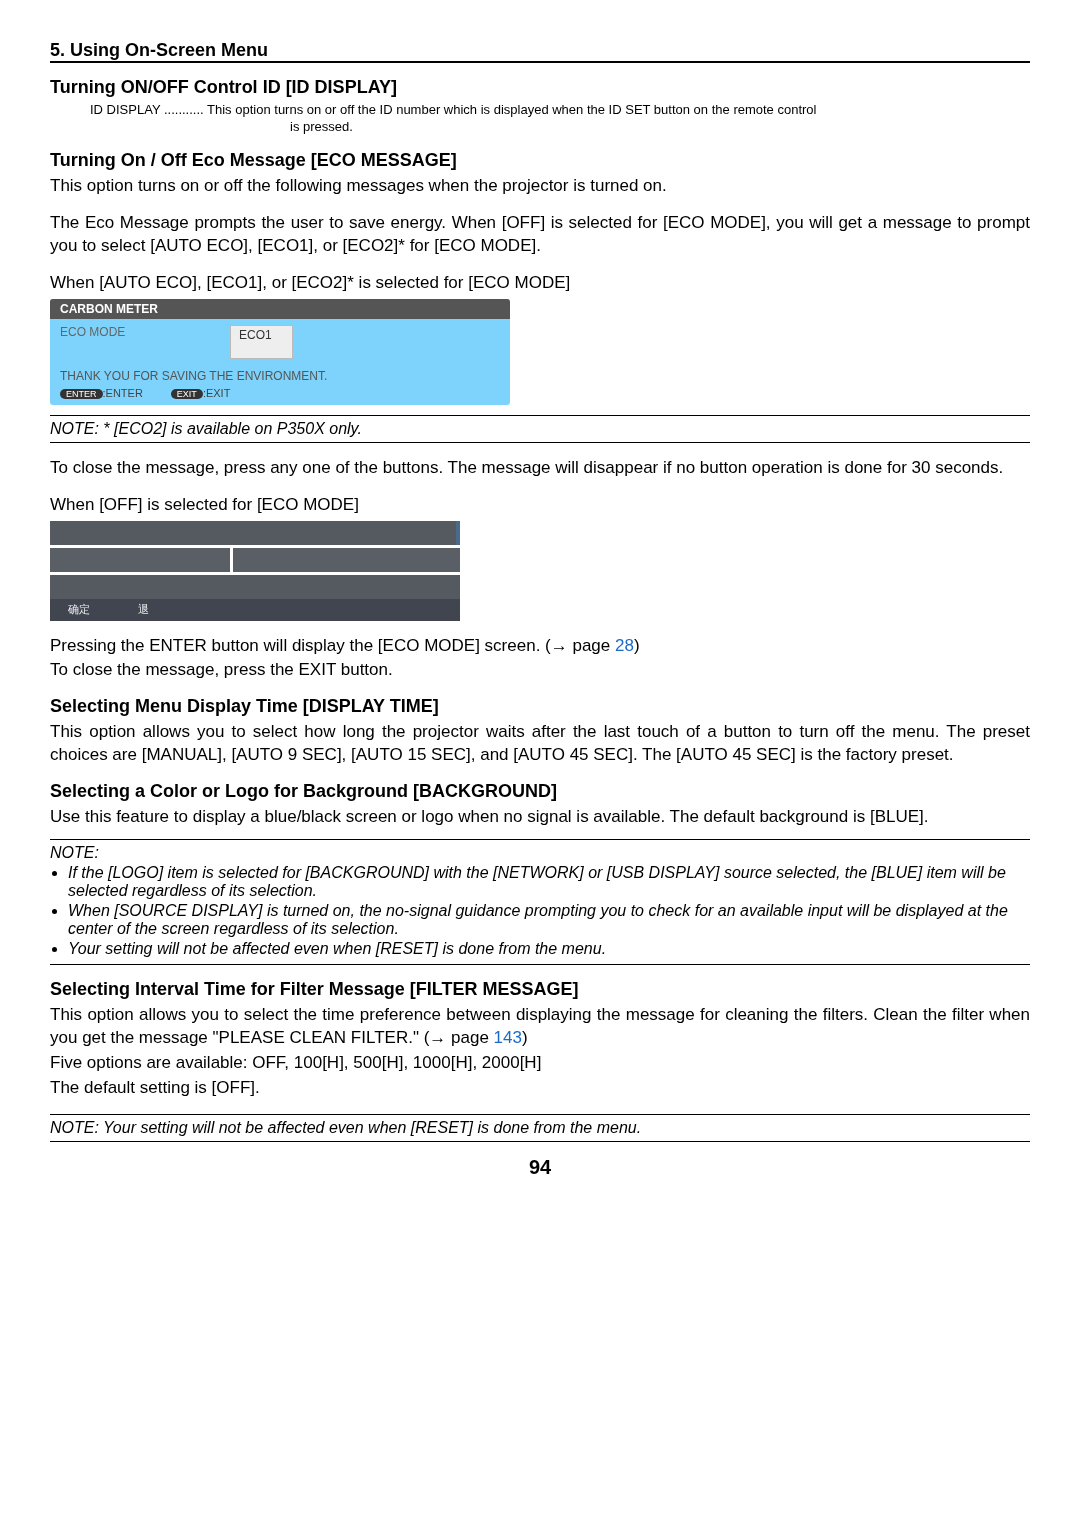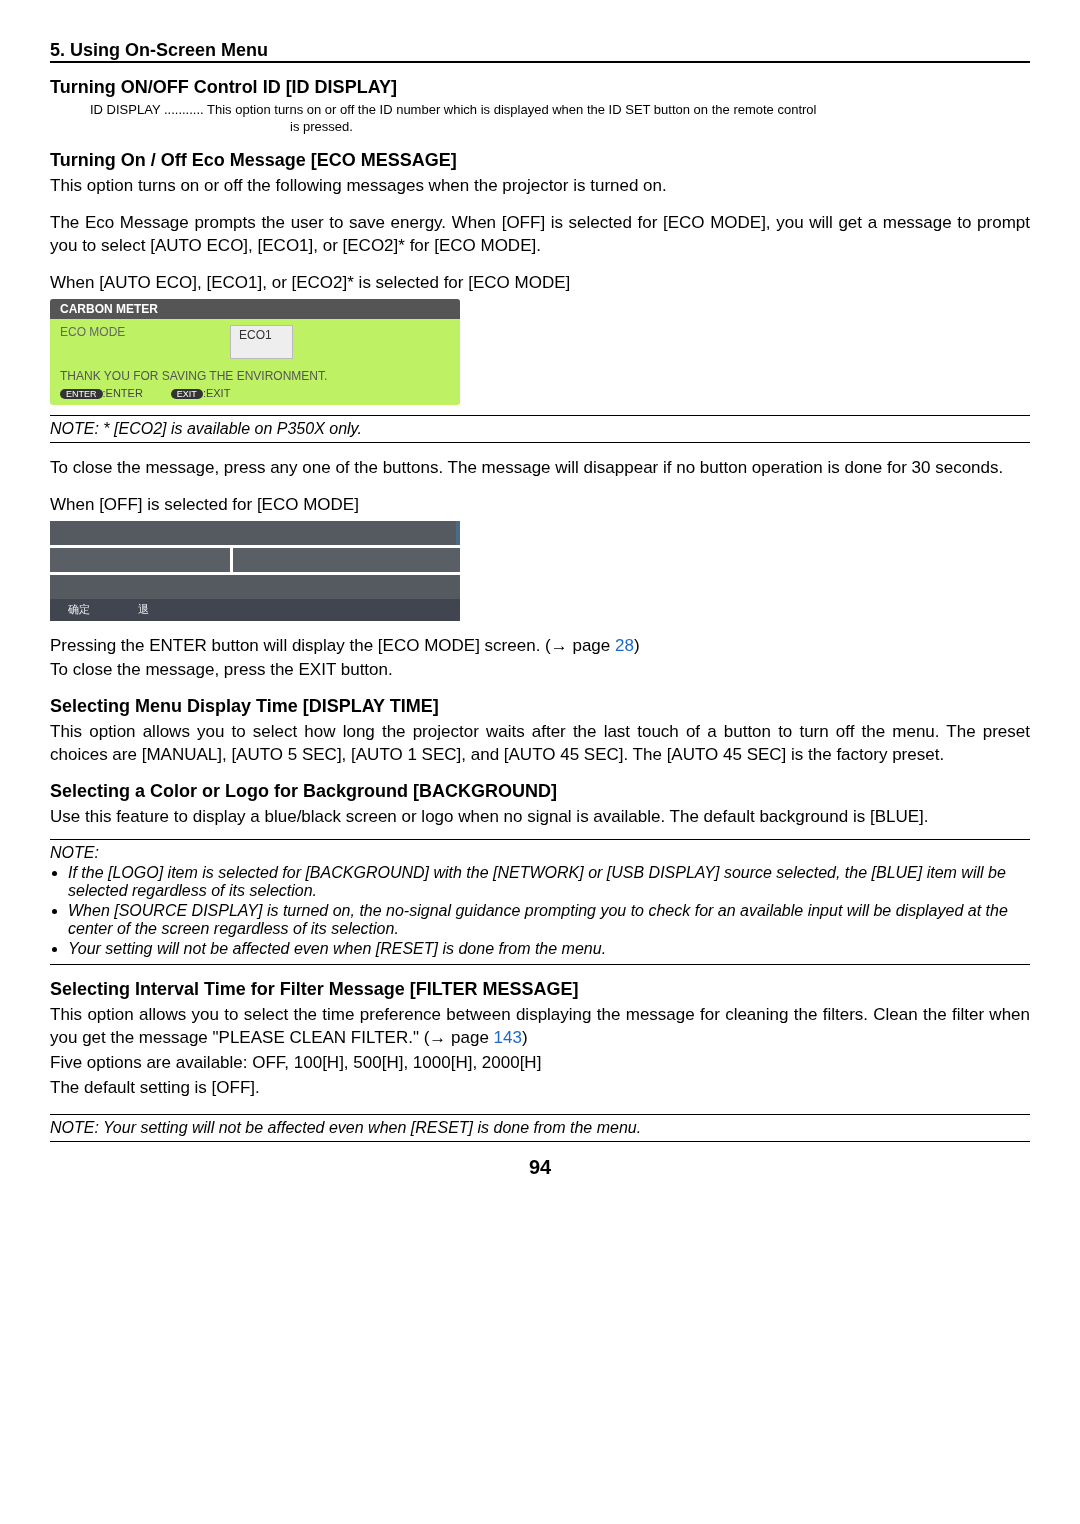--- a/index.html
+++ b/index.html
@@ -48,22 +48,22 @@
     border-top: 1px solid #000;
     border-bottom: 1px solid #000;
     font-style: italic;
     font-size: 16px;
     padding: 4px 0;
     margin: 10px 0 14px 0;
   }
   .note-box ul { margin: 2px 0; padding-left: 18px; }
   .note-box li { margin: 2px 0; }
   .screenshot-box {
-    width: 410px;
-    background: #bef264;
+    width: 460px;
+    background: #7dd3fc;
     border-radius: 3px;
     font-size: 12px;
     margin: 4px 0 10px 0;
   }
   .sb-title {
     background: #555;
     color: #fff;
     padding: 3px 10px;
     border-radius: 3px 3px 0 0;
     font-size: 12px;
@@ -195,21 +195,21 @@
       <span>退</span>
     </div>
   </div>
 
   <div class="body-text nomarg">
     <span>Pressing the ENTER button will display the [ECO MODE] screen. (→ page </span><span class="link">28</span><span>)</span>
   </div>
   <div class="body-text">To close the message, press the EXIT button.</div>
 
   <h3>Selecting Menu Display Time [DISPLAY TIME]</h3>
-  <div class="body-text">This option allows you to select how long the projector waits after the last touch of a button to turn off the menu. The preset choices are [MANUAL], [AUTO 5 SEC], [AUTO 1 SEC], and [AUTO 45 SEC]. The [AUTO 45 SEC] is the factory preset.</div>
+  <div class="body-text">This option allows you to select how long the projector waits after the last touch of a button to turn off the menu. The preset choices are [MANUAL], [AUTO 9 SEC], [AUTO 15 SEC], and [AUTO 45 SEC]. The [AUTO 45 SEC] is the factory preset.</div>
 
   <h3>Selecting a Color or Logo for Background [BACKGROUND]</h3>
   <div class="body-text nomarg">Use this feature to display a blue/black screen or logo when no signal is available. The default background is [BLUE].</div>
 
   <div class="note-box">
     <div>NOTE:</div>
     <ul>
       <li>If the [LOGO] item is selected for [BACKGROUND] with the [NETWORK] or [USB DISPLAY] source selected, the [BLUE] item will be selected regardless of its selection.</li>
       <li>When [SOURCE DISPLAY] is turned on, the no-signal guidance prompting you to check for an available input will be displayed at the center of the screen regardless of its selection.</li>
       <li>Your setting will not be affected even when [RESET] is done from the menu.</li>

